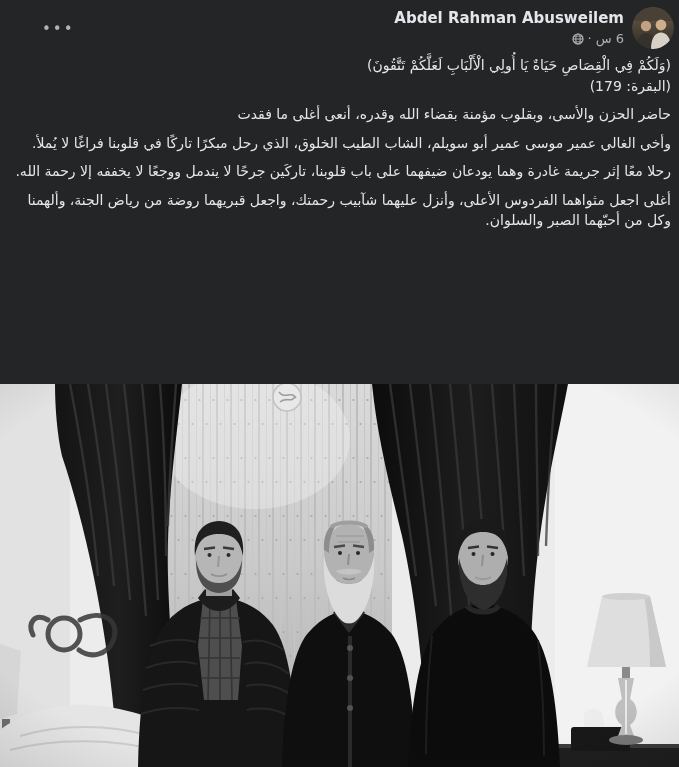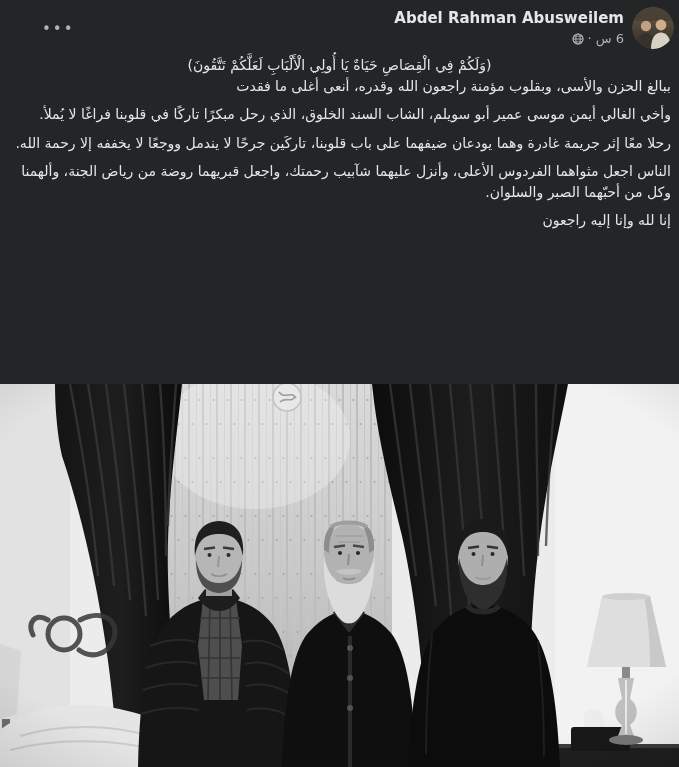--- a/index.html
+++ b/index.html
@@ -22,21 +22,21 @@
   .menu-btn{
     position:absolute;top:22px;left:42px;color:#b0b3b8;font-size:15px;letter-spacing:2px;
     cursor:pointer;line-height:1;user-select:none;
   }
   
   .body-text{
     padding:4px 8px 0 8px;color:#e4e6eb;font-size:14px;line-height:20.5px;
     text-align:right;
   }
   .body-text p{margin:0 0 8px 0;}
-  .body-text p.quran-line{margin-bottom:0;text-align:center;}
+  .body-text p.quran-line{margin-bottom:0;}
   .pin-icon-wrap{display:inline-block;vertical-align:-3px;margin-inline-end:4px;}
   
   .post-photo{position:absolute;top:384px;left:0;width:679px;height:383px;cursor:pointer;}
   .post-photo svg{display:block;}
 </style>
 </head>
 <body>
 
 <div class="post-card">
 
@@ -76,25 +76,25 @@
             <line x1="1.8" y1="8.8" x2="10.2" y2="8.8" stroke="#b0b3b8" stroke-width="0.8"></line>
           </svg>
         </span>
       </span>
     </div>
   </div>
   <div class="menu-btn">•••</div>
 
   <div class="body-text">
     <p class="quran-line">(وَلَكُمْ فِي الْقِصَاصِ حَيَاةٌ يَا أُولِي الْأَلْبَابِ لَعَلَّكُمْ تَتَّقُونَ)</p>
-    <p>ببالغ الحزن والأسى، وبقلوب مؤمنة راجعون الله وقدره، أنعى أغلى ما فقدت</p>
-    <p>وأخي الغالي أيمن موسى عمير أبو سويلم، الشاب السند الخلوق، الذي رحل مبكرًا تاركًا في قلوبنا فراغًا لا يُملأ.</p>
+    <p>(البقرة: 179)</p>
+    <p>حاضر الحزن والأسى، وبقلوب مؤمنة بقضاء الله وقدره، أنعى أغلى ما فقدت</p>
+    <p>وأخي الغالي عمير موسى عمير أبو سويلم، الشاب الطيب الخلوق، الذي رحل مبكرًا تاركًا في قلوبنا فراغًا لا يُملأ.</p>
     <p>رحلا معًا إثر جريمة غادرة وهما يودعان ضيفهما على باب قلوبنا، تاركَين جرحًا لا يندمل ووجعًا لا يخففه إلا رحمة الله.</p>
-    <p>الناس اجعل مثواهما الفردوس الأعلى، وأنزل عليهما شآبيب رحمتك، واجعل قبريهما روضة من رياض الجنة، وألهمنا وكل من أحبّهما الصبر والسلوان.</p>
-    <p>إنا لله وإنا إليه راجعون</p>
+    <p>أغلى اجعل مثواهما الفردوس الأعلى، وأنزل عليهما شآبيب رحمتك، واجعل قبريهما روضة من رياض الجنة، وألهمنا وكل من أحبّهما الصبر والسلوان.</p>
   </div>
 
   <div class="post-photo">
     <svg width="679" height="383" viewBox="0 0 679 383">
       <defs>
         <linearGradient id="curtL" x1="0" y1="0" x2="1" y2="0">
           <stop offset="0" stop-color="#141414"></stop>
             <stop offset="0.5" stop-color="#1e1e1e"></stop>
             <stop offset="1" stop-color="#0c0c0c"></stop>
         </linearGradient>

